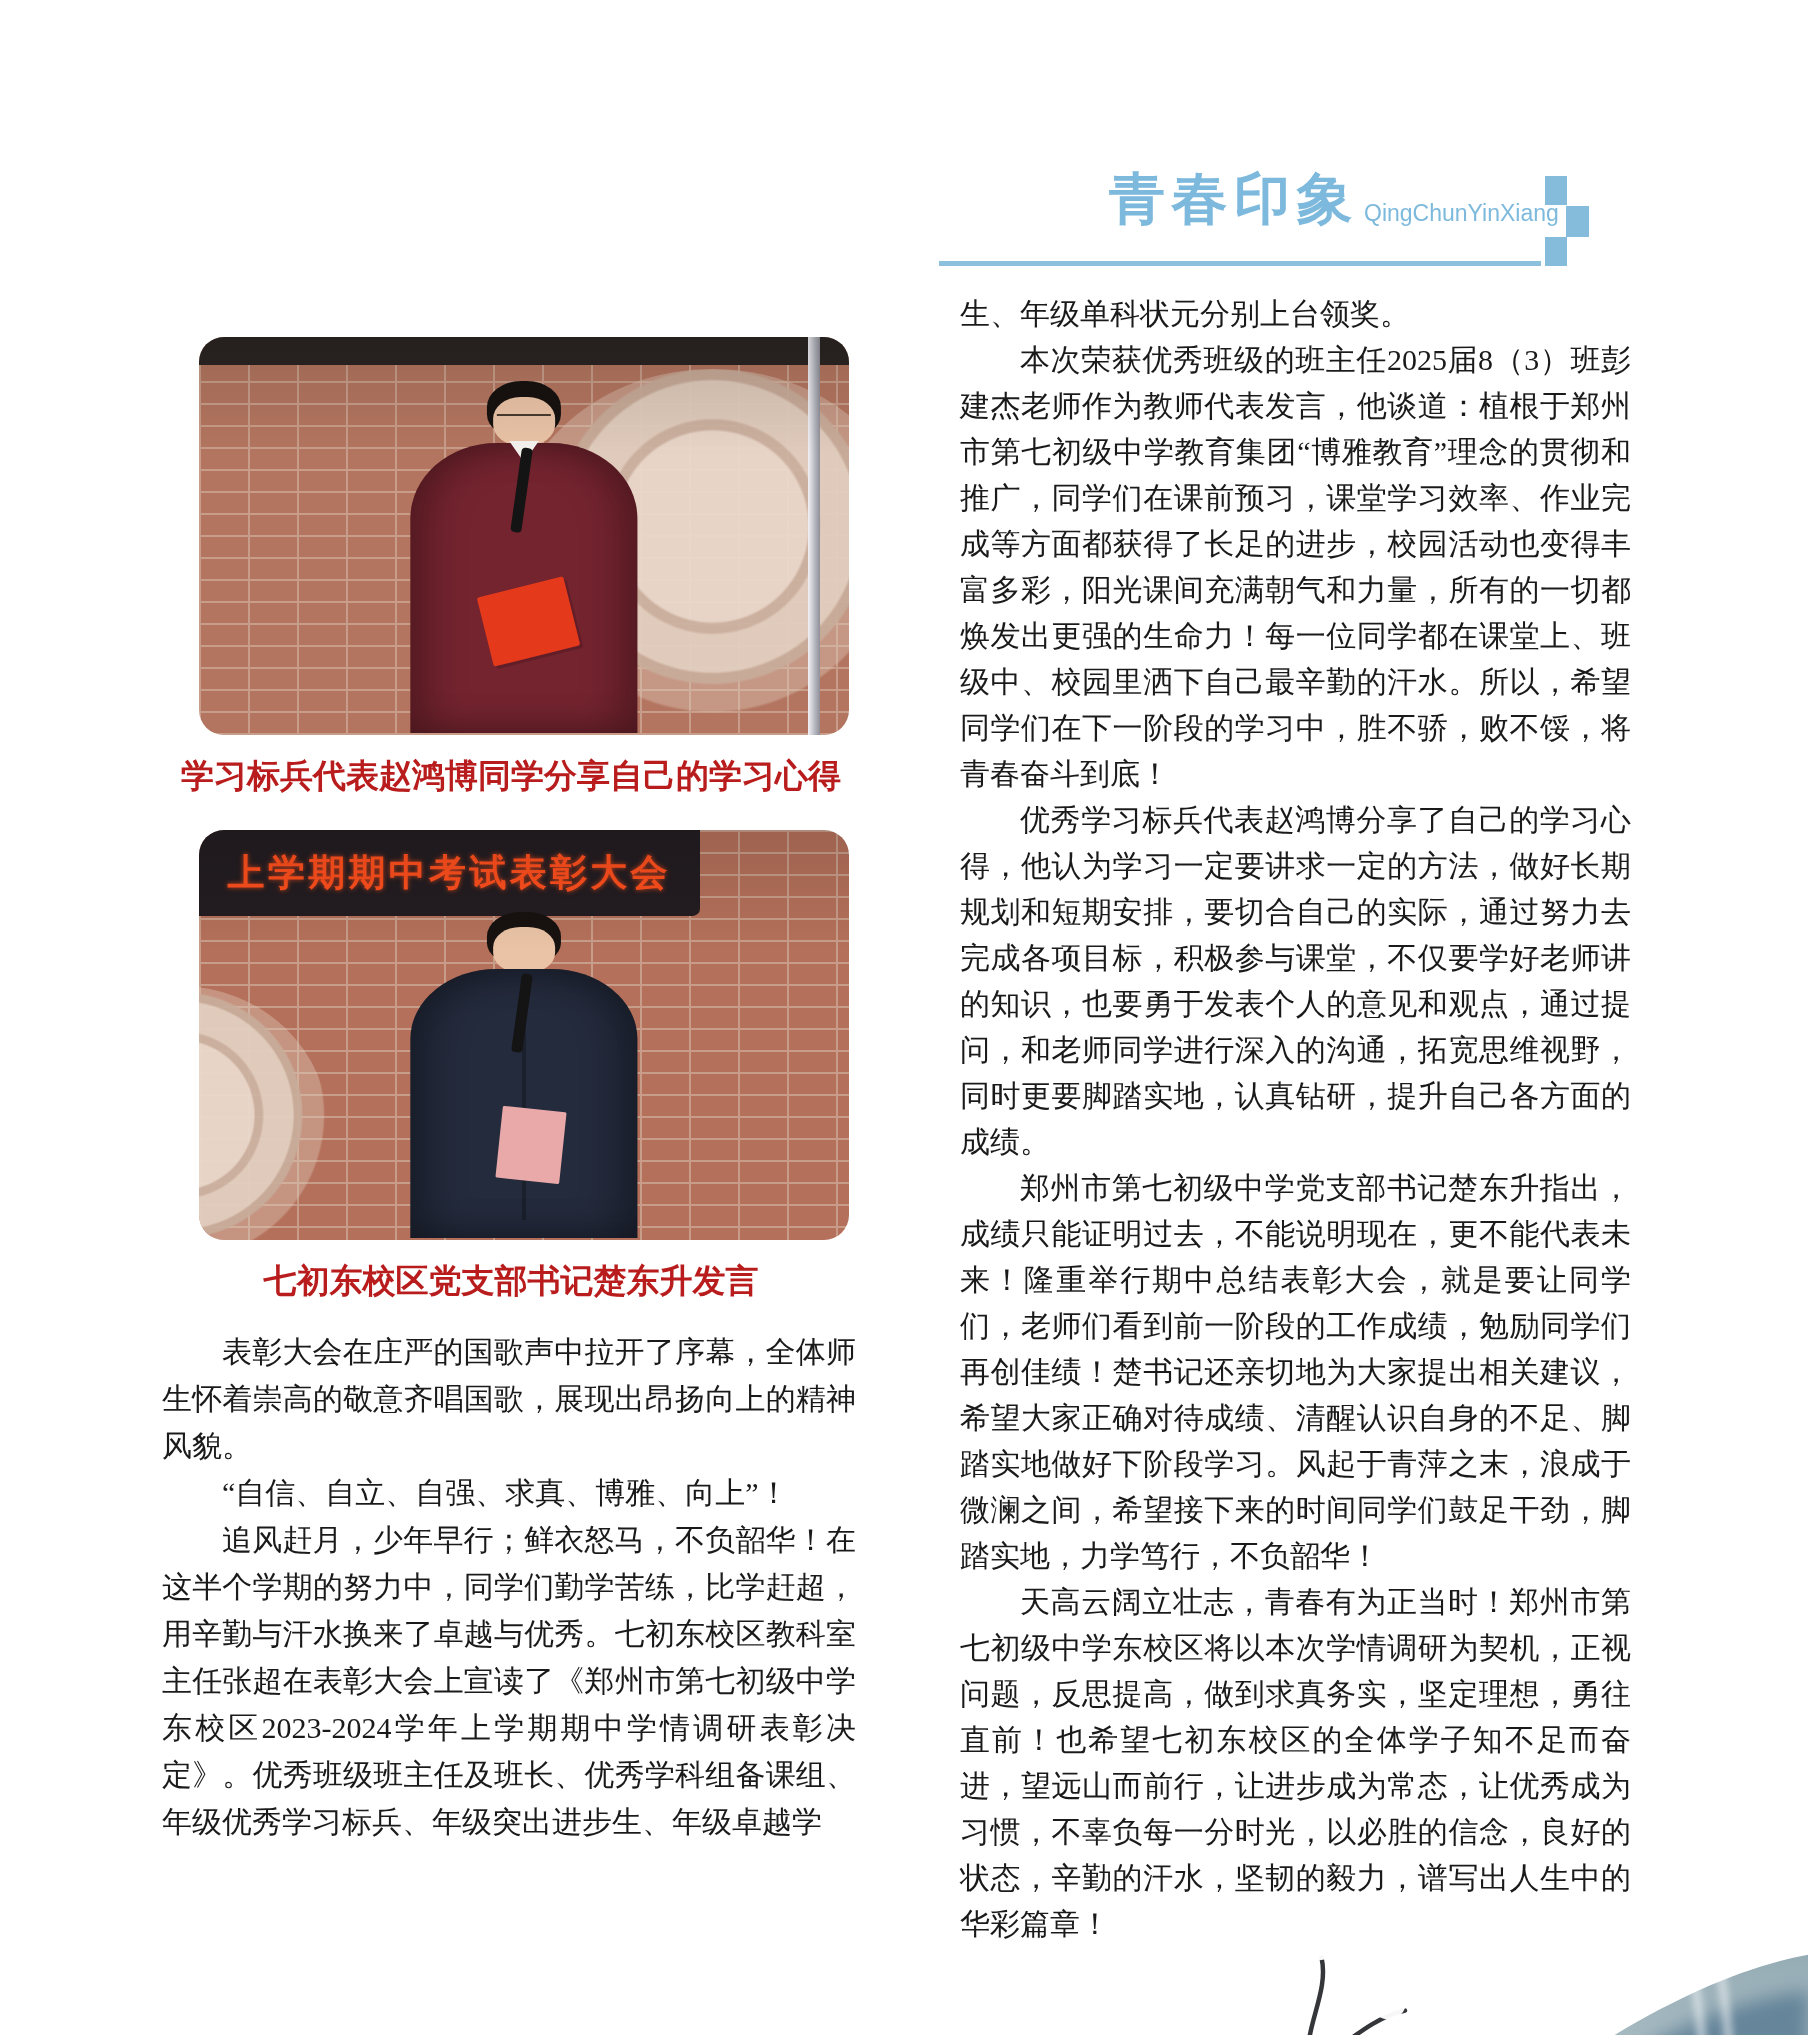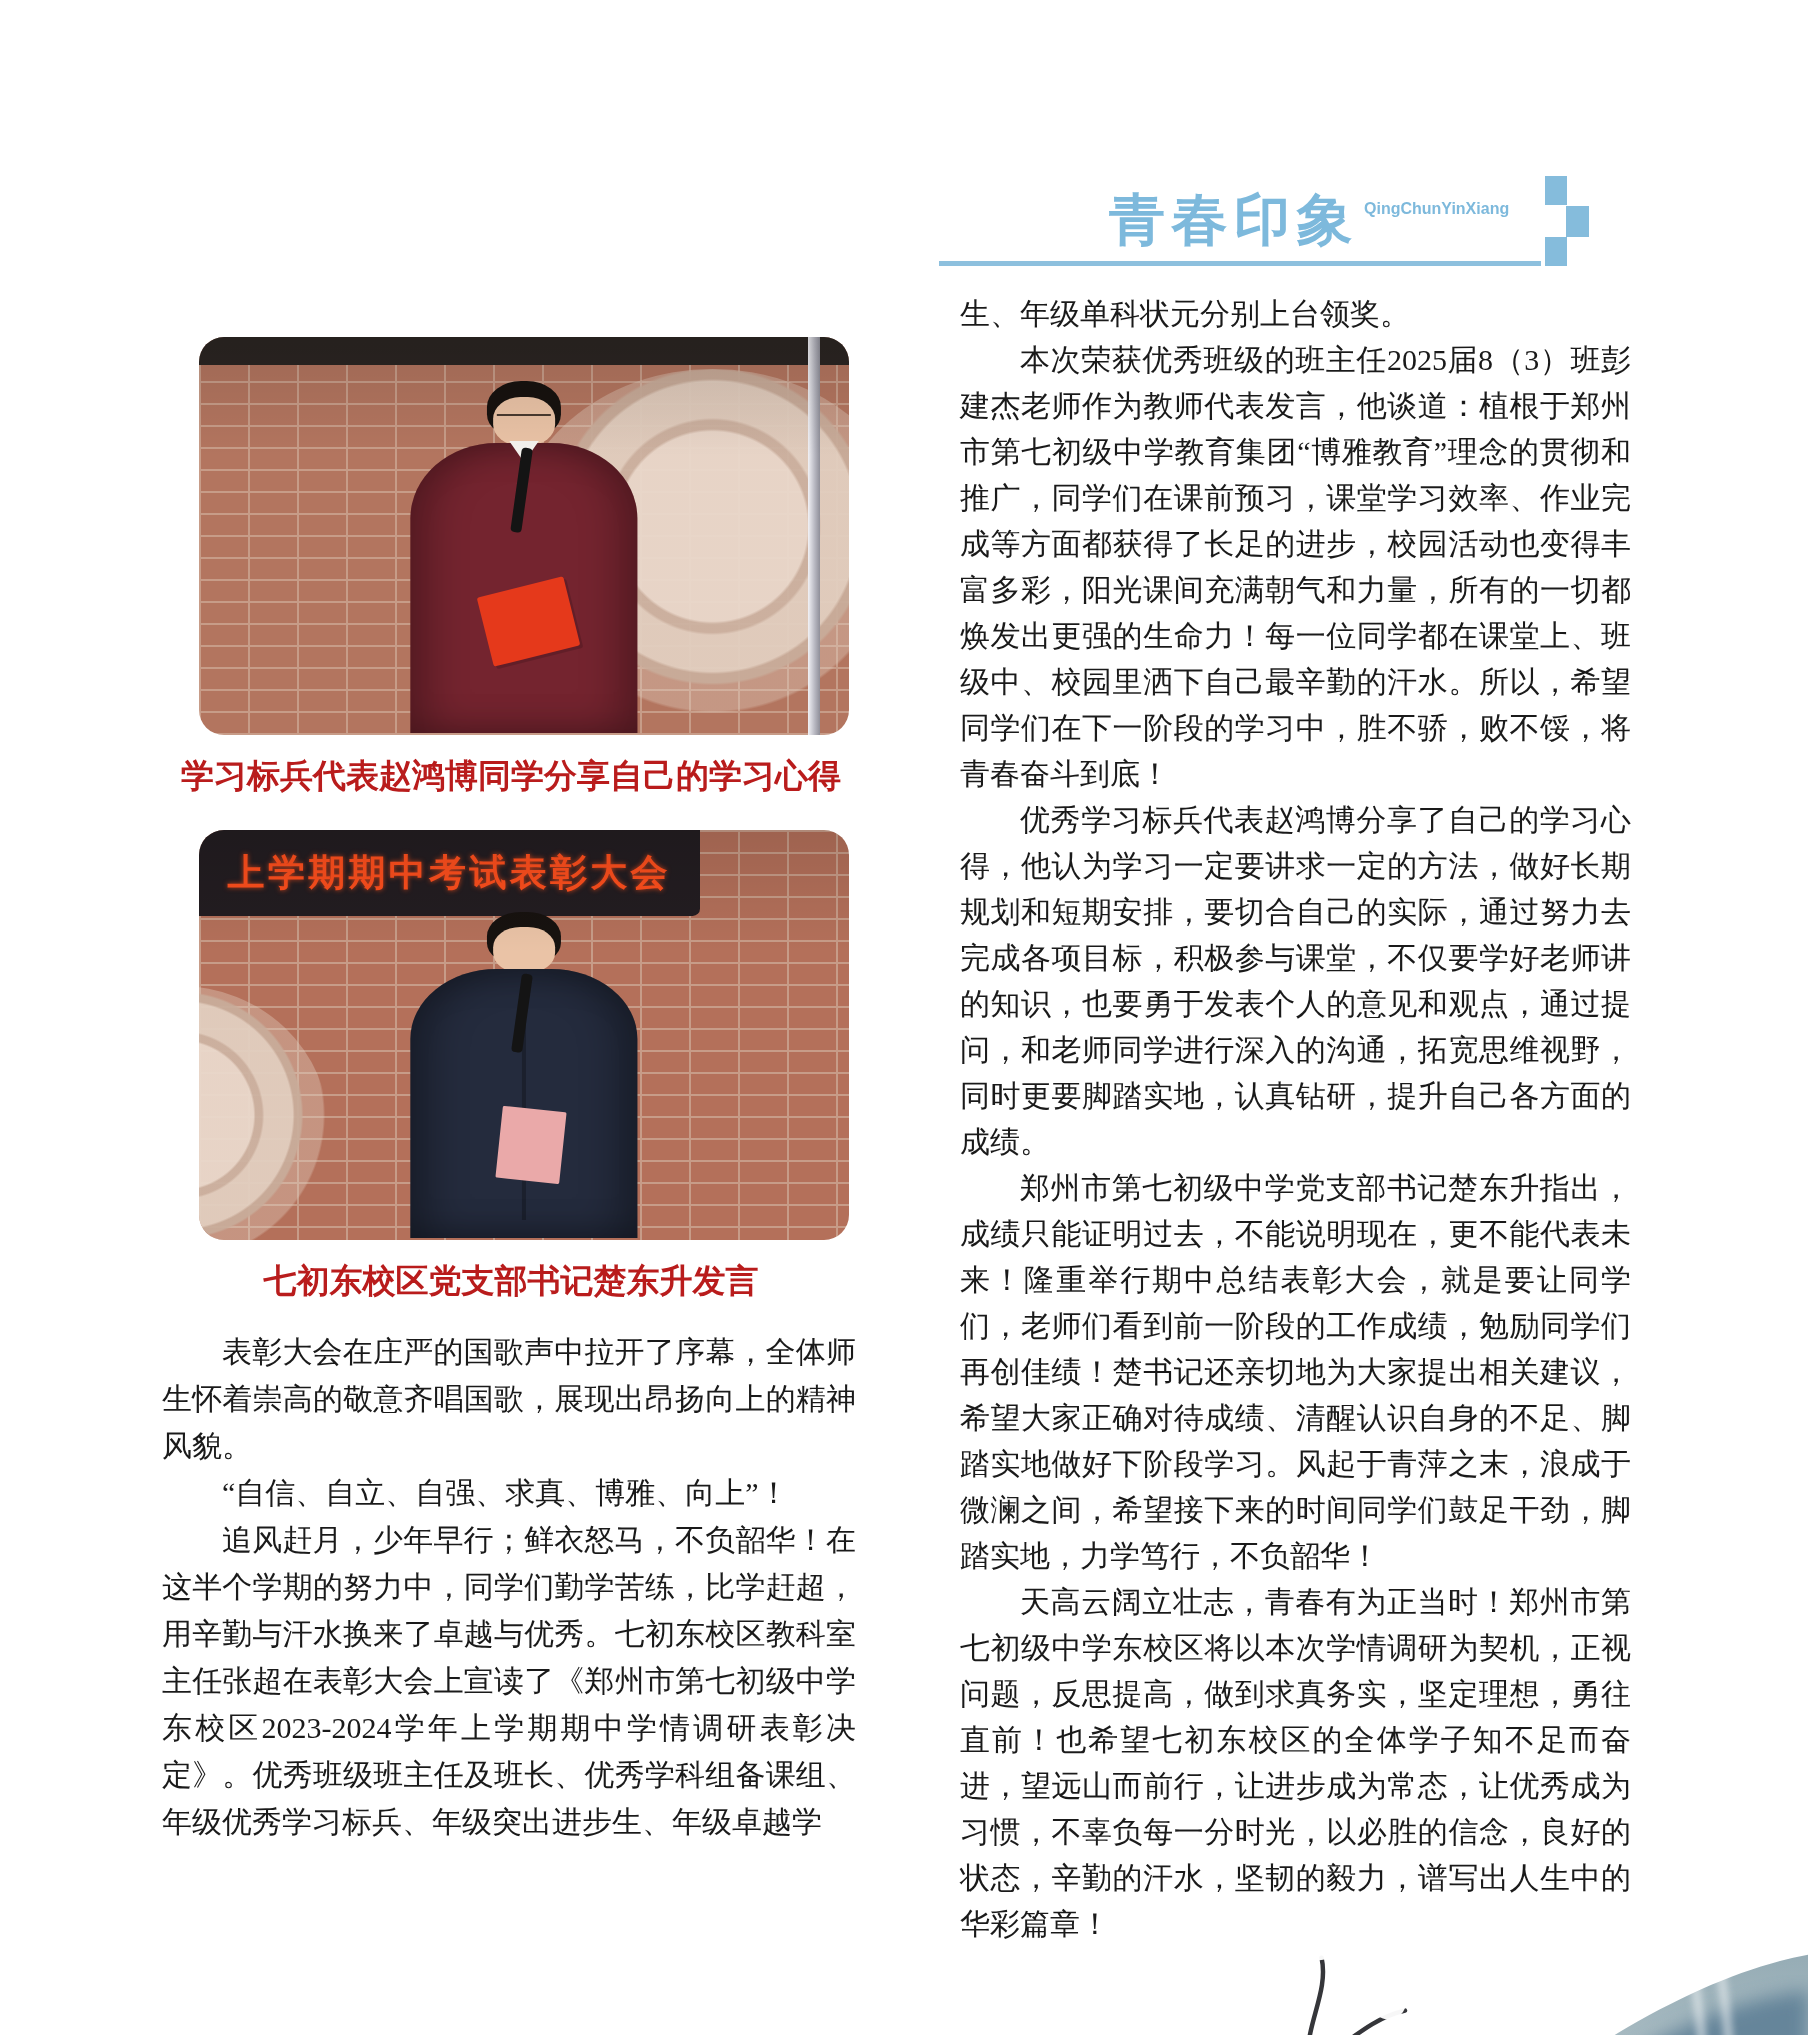--- a/index.html
+++ b/index.html
@@ -1,23 +1,23 @@
 <!DOCTYPE html>
 <html style="font-size:6.5px"><head>
 <meta charset="utf-8">
 <style>
   html,body{margin:0;padding:0;background:#ffffff;}
   .page{position:relative;width:1808px;height:2558px;background:#ffffff;overflow:hidden;
         font-family:"Liberation Serif","DejaVu Serif",serif;color:#1a1a1a;}
 
   
   .hdr-title{position:absolute;left:1109px;top:162px;font-family:"Liberation Sans","DejaVu Sans",sans-serif;
-             font-weight:bold;font-size:56px;letter-spacing:6.5px;color:#7db9dc;margin-top:21px;}
+             font-weight:bold;font-size:56px;letter-spacing:6.5px;color:#7db9dc;}
   .hdr-sub{position:absolute;left:1364px;top:200px;font-family:"Liberation Sans","DejaVu Sans",sans-serif;
-           font-size:16px;color:#7db9dc;font-weight:bold;}
+           font-size:23px;color:#7db9dc;}
   .hdr-rule{position:absolute;left:939px;top:261px;width:602px;height:4.9px;background:#8dc0de;}
   .sq{position:absolute;background:#85bcdc;}
   .sq1{left:1545px;top:176px;width:21.6px;height:29px;}
   .sq2{left:1566px;top:206px;width:23px;height:31px;}
   .sq3{left:1545px;top:237px;width:21.6px;height:29px;}
 
   
   .photo{position:absolute;left:199px;width:650px;border-radius:25px;overflow:hidden;
          background-color:#b3755f;
          background-image:linear-gradient(#c79c88 1.6px,transparent 1.6px),

